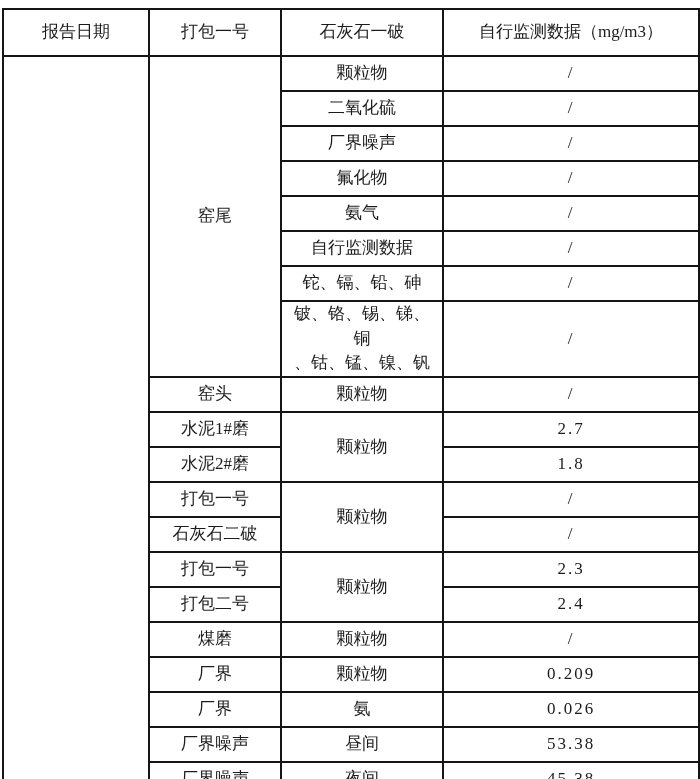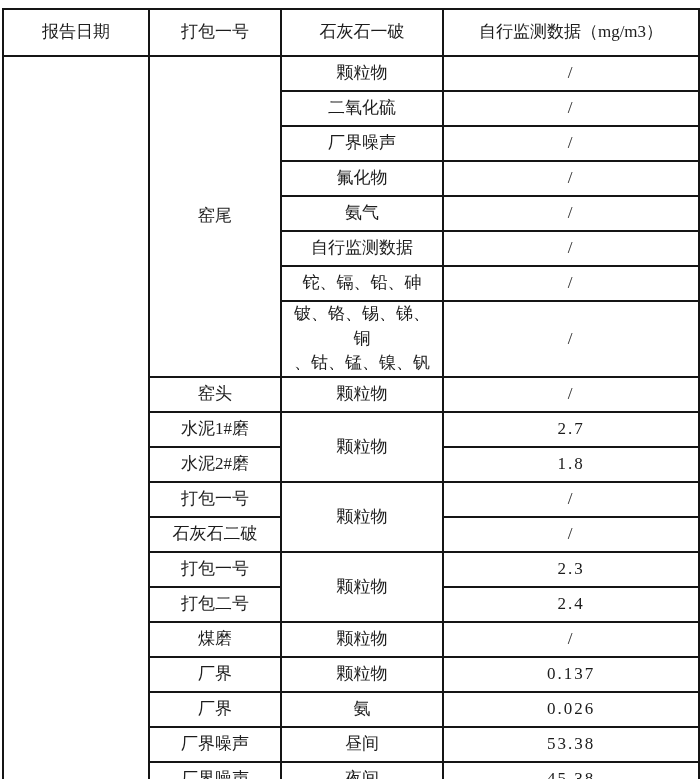--- a/index.html
+++ b/index.html
@@ -122,21 +122,21 @@
       <td class="value-cell">2.4</td>
     </tr>
     <tr class="data-row">
       <td>煤磨</td>
       <td class="item-cell">颗粒物</td>
       <td class="value-cell">/</td>
     </tr>
     <tr class="data-row">
       <td>厂界</td>
       <td class="item-cell">颗粒物</td>
-      <td class="value-cell">0.137</td>
+      <td class="value-cell">0.209</td>
     </tr>
     <tr class="data-row">
       <td>厂界</td>
       <td class="item-cell">氨</td>
       <td class="value-cell">0.026</td>
     </tr>
     <tr class="data-row">
       <td>厂界噪声</td>
       <td class="item-cell">昼间</td>
       <td class="value-cell">53.38</td>

